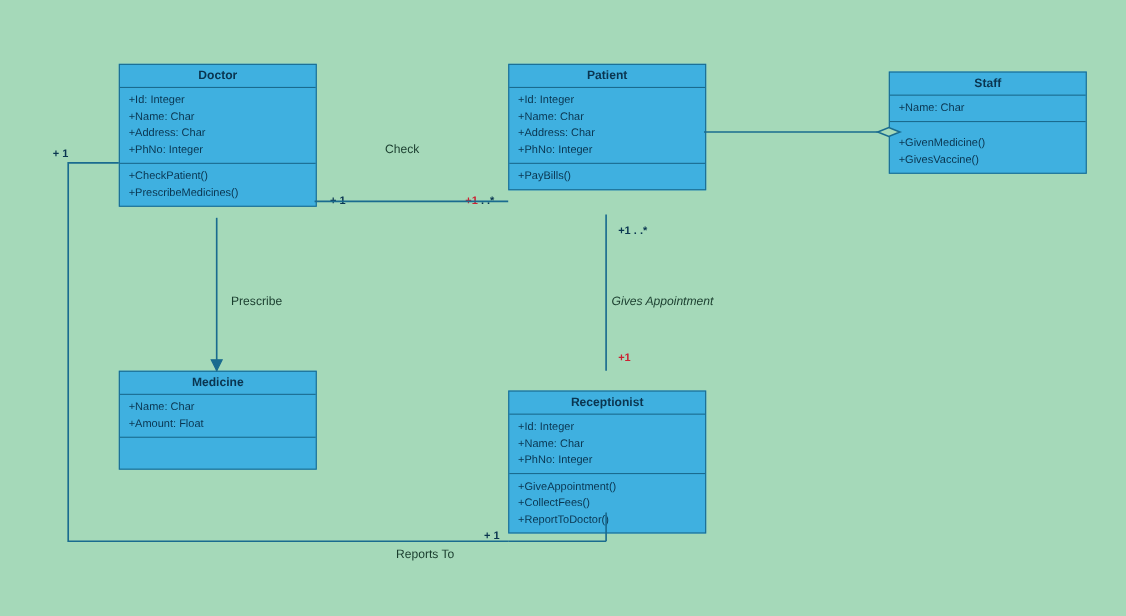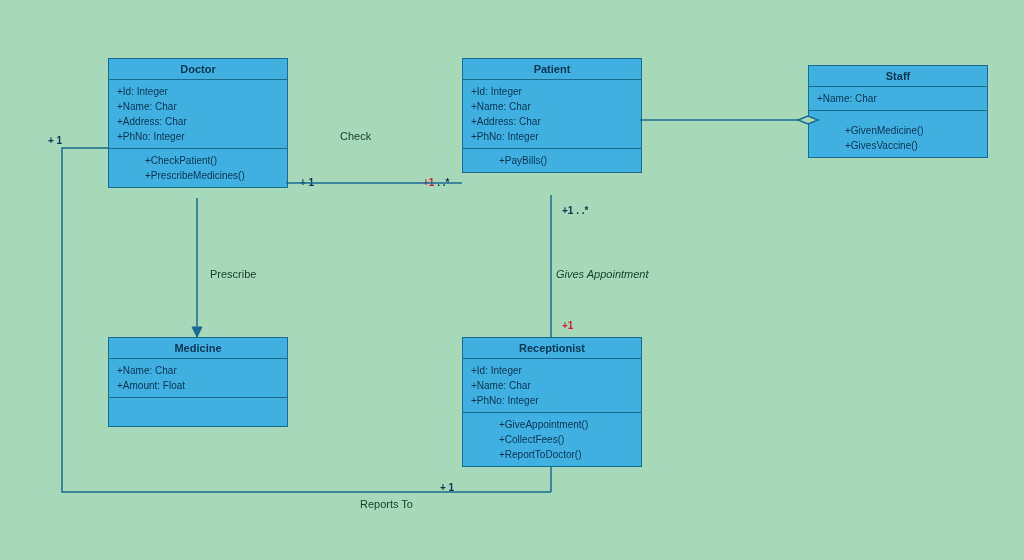--- a/index.html
+++ b/index.html
@@ -28,21 +28,20 @@
     font-size: 11px;
   }
   .class-section {
     padding: 4px 8px;
     border-bottom: 1px solid #1a6b8f;
     line-height: 1.5;
     min-height: 10px;
   }
   .class-section:last-child {
     border-bottom: none;
-    margin-left: 28px;
   }
   .label {
     position: absolute;
     font-size: 11px;
     color: #1a3d2e;
   }
   .mult {
     position: absolute;
     font-size: 10px;
     color: #0a3550;
@@ -110,35 +109,35 @@
 
 <div class="class-box" style="left:108px; top:337px; width:178px;">
   <div class="class-title">Medicine</div>
   <div class="class-section">
     <div>+Name: Char</div>
     <div>+Amount: Float</div>
   </div>
   <div class="class-section" style="min-height:20px;"></div>
 </div>
 
-<div class="class-box" style="left:462px; top:337px; width:178px;">
+<div class="class-box" style="left:462px; top:355px; width:178px;">
   <div class="class-title">Receptionist</div>
   <div class="class-section">
     <div>+Id: Integer</div>
     <div>+Name: Char</div>
     <div>+PhNo: Integer</div>
   </div>
   <div class="class-section">
     <div>+GiveAppointment()</div>
     <div>+CollectFees()</div>
     <div>+ReportToDoctor()</div>
   </div>
 </div>
 
-<div class="label" style="left:340px; top:130px;">Check</div>
+<div class="label" style="left:350px; top:130px;">Check</div>
 <div class="label" style="left:210px; top:268px;">Prescribe</div>
 <div class="label" style="left:556px; top:268px;font-style:italic;">Gives Appointment</div>
 <div class="label" style="left:330px; top:498px;margin-left:30px;">Reports To</div>
 
 <div class="mult" style="left:300px; top:177px;">+ 1</div>
 <div class="mult" style="left:423px; top:177px;"><span class="red">+1</span> . .*</div>
 <div class="mult" style="left:562px; top:205px;"><span style="color:#0a3550">+1 . .</span><span style="color:#0a3550">*</span></div>
 <div class="mult" style="left:562px; top:320px;"><span class="red">+1</span></div>
 <div class="mult" style="left:440px; top:482px;">+ 1</div>
 <div class="mult" style="left:48px; top:135px;">+ 1</div>

